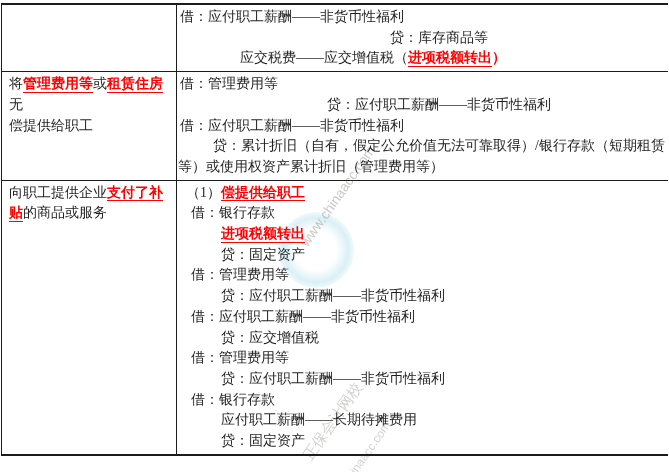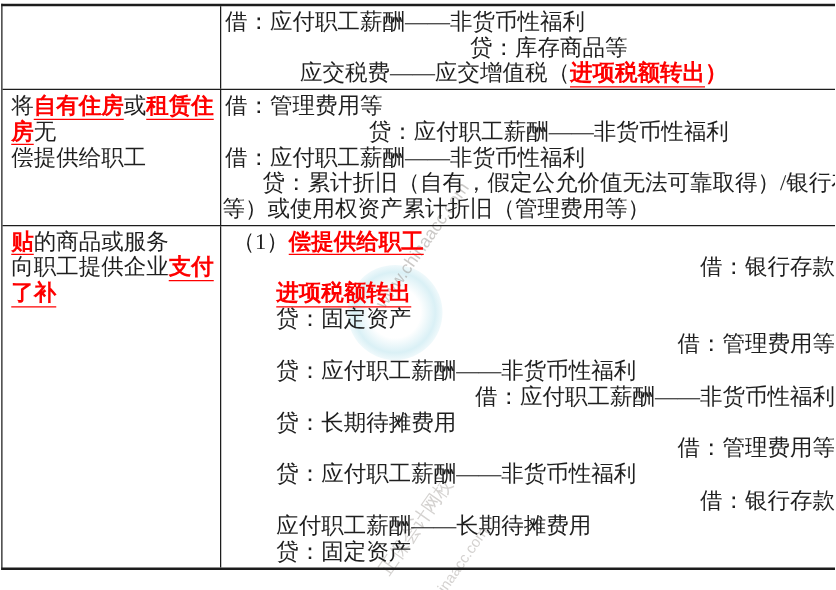--- a/index.html
+++ b/index.html
@@ -17,31 +17,31 @@
   }
   .t-row{display:flex;border-bottom:1.5px solid #1c1c1c;}
   .t-row:last-child{border-bottom:none;}
   .t-left{
     width:167px;min-width:167px;
     border-right:1.5px solid #1c1c1c;
     padding:2px 0 2px 7px;
   }
   .t-right{flex:1;padding:2px 0 2px 0;overflow:hidden;}
   .line{
-    font-size:18px;line-height:20.7px;white-space:nowrap;
+    font-size:14px;line-height:20.7px;white-space:nowrap;
   }
   .t-left .line{white-space:normal;}
   
   .ind-l0{padding-left:3px;}
   .ind-l1{padding-left:33px;text-align:center;}
   .ind-l2{padding-left:63px;}
   .ind-lc{padding-left:1px;}
   
   .ind-m0{padding-left:9px;}
-  .ind-m1{padding-left:14px;text-align:right;}
+  .ind-m1{padding-left:14px;}
   .ind-m2{padding-left:44px;}
   
   .seg-n{color:#1f1f1f;}
   .seg-r{
     color:#fe0000;font-weight:700;
     border-bottom:1.5px solid #fe0000;
     padding-bottom:0.5px;
   }
   .seg-rp{color:#fe0000;font-weight:700;}
   
@@ -72,45 +72,45 @@
     <div class="t-row">
       <div class="t-left"></div>
       <div class="t-right">
         <div class="line ind-l0"><span class="seg-n">借：应付职工薪酬——非货币性福利</span></div>
         <div class="line ind-l1"><span class="seg-n">贷：库存商品等</span></div>
         <div class="line ind-l2"><span class="seg-n">应交税费——应交增值税（</span><span class="seg-r">进项税额转出</span><span class="seg-rp">）</span></div>
       </div>
     </div>
     <div class="t-row">
       <div class="t-left">
-        <div class="line"><span class="seg-n">将</span><span class="seg-r">自有住房</span><span class="seg-n">或</span><span class="seg-r">租赁住房</span><span class="seg-n">无</span></div>
+        <div class="line"><span class="seg-n">将</span><span class="seg-r">管理费用等</span><span class="seg-n">或</span><span class="seg-r">租赁住房</span><span class="seg-n">无</span></div>
         <div class="line"><span class="seg-n">偿提供给职工</span></div>
       </div>
       <div class="t-right">
         <div class="line ind-l0"><span class="seg-n">借：管理费用等</span></div>
         <div class="line ind-l1"><span class="seg-n">贷：应付职工薪酬——非货币性福利</span></div>
         <div class="line ind-l0"><span class="seg-n">借：应付职工薪酬——非货币性福利</span></div>
         <div class="line ind-l1"><span class="seg-n">贷：累计折旧（自有，假定公允价值无法可靠取得）/银行存款（短期租赁</span></div>
         <div class="line ind-lc"><span class="seg-n">等）或使用权资产累计折旧（管理费用等）</span></div>
       </div>
     </div>
     <div class="t-row">
       <div class="t-left">
+        <div class="line"><span class="seg-n">向职工提供企业</span><span class="seg-r">支付了补</span></div>
         <div class="line"><span class="seg-r">贴</span><span class="seg-n">的商品或服务</span></div>
-        <div class="line"><span class="seg-n">向职工提供企业</span><span class="seg-r">支付了补</span></div>
       </div>
       <div class="t-right">
         <div class="line ind-m0"><span class="seg-n">（1）</span><span class="seg-r">偿提供给职工</span></div>
         <div class="line ind-m1"><span class="seg-n">借：银行存款</span></div>
         <div class="line ind-m2"><span class="seg-r">进项税额转出</span></div>
         <div class="line ind-m2"><span class="seg-n">贷：固定资产</span></div>
         <div class="line ind-m1"><span class="seg-n">借：管理费用等</span></div>
         <div class="line ind-m2"><span class="seg-n">贷：应付职工薪酬——非货币性福利</span></div>
         <div class="line ind-m1"><span class="seg-n">借：应付职工薪酬——非货币性福利</span></div>
-        <div class="line ind-m2"><span class="seg-n">贷：长期待摊费用</span></div>
+        <div class="line ind-m2"><span class="seg-n">贷：应交增值税</span></div>
         <div class="line ind-m1"><span class="seg-n">借：管理费用等</span></div>
         <div class="line ind-m2"><span class="seg-n">贷：应付职工薪酬——非货币性福利</span></div>
         <div class="line ind-m1"><span class="seg-n">借：银行存款</span></div>
         <div class="line ind-m2"><span class="seg-n">应付职工薪酬——长期待摊费用</span></div>
         <div class="line ind-m2"><span class="seg-n">贷：固定资产</span></div>
       </div>
     </div>
   </div>
 
 </body></html>

